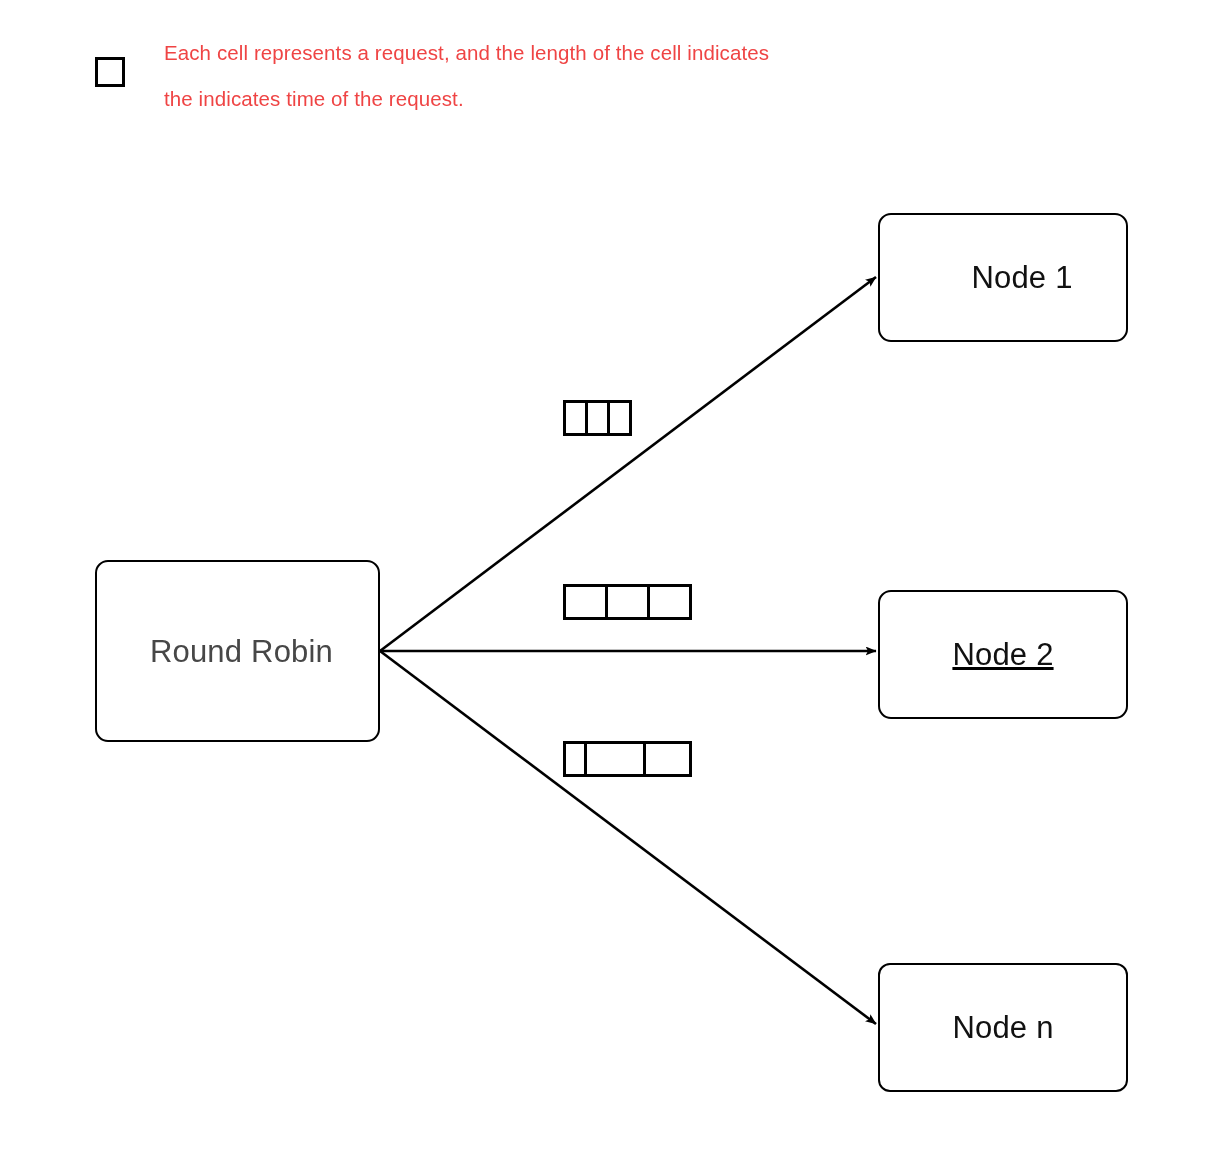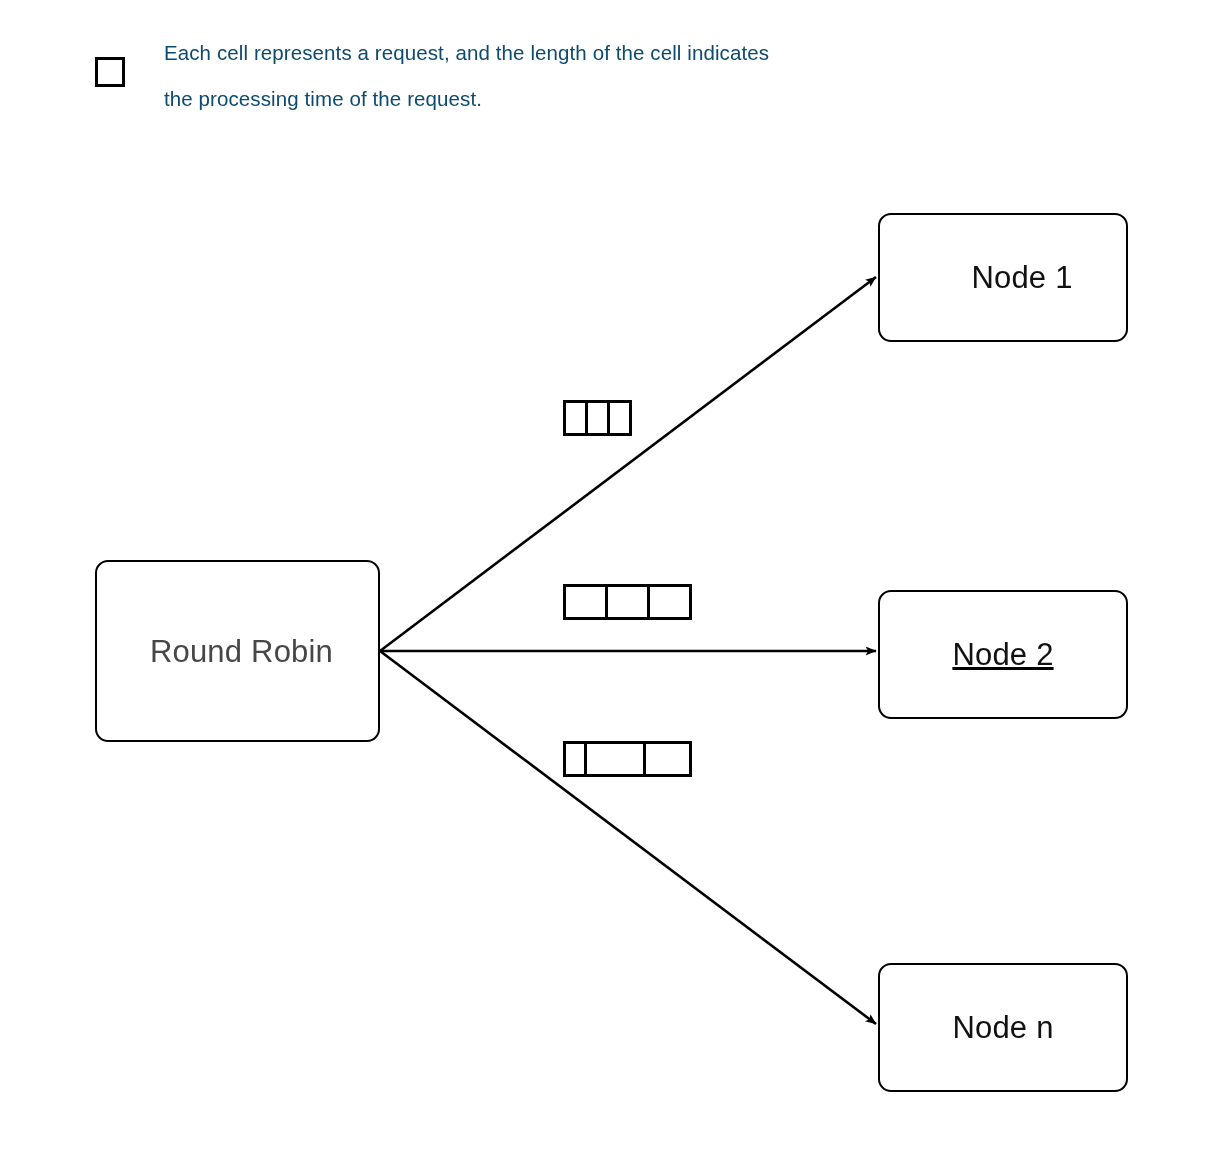--- a/index.html
+++ b/index.html
@@ -37,21 +37,21 @@
     height: 24px;
     border: 3px solid #000000;
     background: #ffffff;
     box-sizing: content-box;
   }
   .legend-text {
     position: absolute;
     left: 72px;
     top: 0px;
     width: 820px;
-    color: #0c4a6e;
+    color: #ef4444;
     font-size: 20.5px;
     line-height: 46px;
     letter-spacing: 0.1px;
     white-space: nowrap;
   }
   .legend-line { display: block; }
 
   
   .box {
     position: absolute;
@@ -89,21 +89,21 @@
     height: 129px;
   }
   .node-box .box-label {
     color: #111111;
     font-size: 31px;
     line-height: 36px;
     letter-spacing: 0.2px;
   }
   #node1 { top: 213px; padding-left: 38px; }
   #node2 { top: 590px; text-decoration: underline; }
-  #noden { top: 963px; }
+  #noden { top: 963px; border-radius: 12px; }
 
   
   #arrows {
     position: absolute;
     left: 0;
     top: 0;
     width: 1210px;
     height: 1158px;
     overflow: visible;
   }
@@ -133,21 +133,21 @@
 </style>
 </head>
 <body>
 
 <div id="canvas">
 
   <div class="legend">
     <div class="legend-swatch"></div>
     <div class="legend-text">
       <span class="legend-line">Each cell represents a request, and the length of the cell indicates</span>
-      <span class="legend-line">the processing time of the request.</span>
+      <span class="legend-line">the indicates time of the request.</span>
     </div>
   </div>
 
   <svg id="arrows" viewBox="0 0 1210 1158" width="1210" height="1158" xmlns="http://www.w3.org/2000/svg">
     <defs>
       <marker id="arrowhead" markerWidth="11" markerHeight="9" refX="10.4" refY="4.5" orient="auto" markerUnits="userSpaceOnUse">
         <path d="M0,0 L11,4.5 L0,9 L2.4,4.5 Z" fill="#000000"></path>
       </marker>
     </defs>
 

